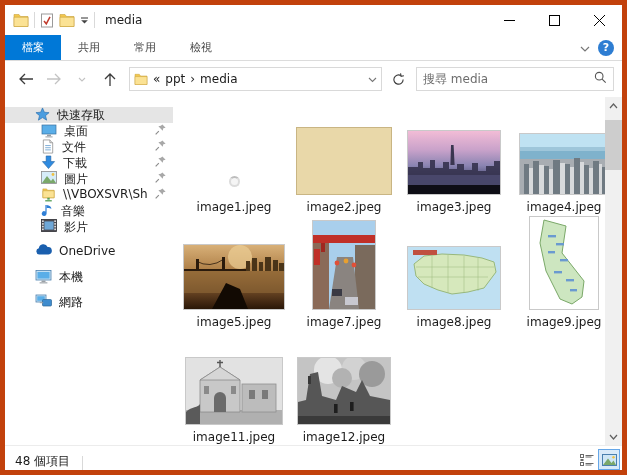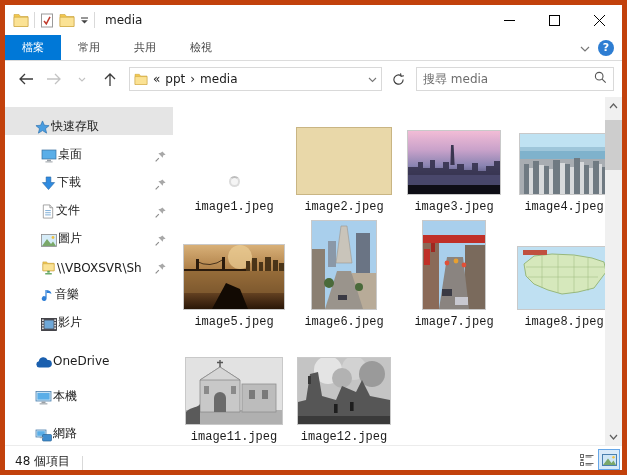--- a/index.html
+++ b/index.html
@@ -32,31 +32,31 @@
   .addr-seg { color:#1b1b1b; white-space:nowrap; }
   .addr-space { flex:1; }
   .refresh-btn { width:24px; height:24px; display:flex; align-items:center; justify-content:center; flex:none; }
   .search-box { width:198px; height:24px; border:1px solid #d9d9d9; display:flex; align-items:center; padding:0 6px; gap:4px; flex:none; margin-left:4px; background:#fff; }
   .search-box input { border:none; outline:none; flex:1; font-family:inherit; font-size:12px; color:#b91c1c; min-width:0; background:transparent; }
   .search-box input::placeholder { color:#6d6d6d; opacity:1; }
 
   
   .main { flex:1; display:flex; overflow:hidden; }
   .sidebar { width:168px; flex:none; padding-top:10px; overflow:hidden; }
-  .side-item { height:28px; display:flex; align-items:flex-end; gap:1px; padding-left:30px; padding-right:6px; white-space:nowrap; overflow:hidden; }
+  .side-item { height:16px; display:flex; align-items:flex-start; gap:7px; padding-left:30px; padding-right:6px; white-space:nowrap; overflow:hidden; }
   .side-item.child { padding-left:36px; }
   .side-item.selected { background:#e5e5e5; }
   .side-item .lbl { overflow:hidden; text-overflow:clip; flex:1; }
   .side-item .pin { flex:none; margin-left:auto; }
   .side-gap { height:9px; }
   .ico { flex:none; display:block; }
 
   
   .content { flex:1; padding:4px 0 0 6px; overflow:hidden; }
-  .grid { display:grid; grid-template-columns:repeat(4,110px); grid-auto-rows:115px;font-family:Liberation Mono, monospace; }
+  .grid { display:grid; grid-template-columns:repeat(4,110px); grid-auto-rows:115px; }
   .file-item { display:flex; flex-direction:column; align-items:center; justify-content:flex-end; padding-bottom:2px; }
   .file-name { margin-top:5px; font-size:12px; color:#1b1b1b; line-height:14px; }
   .thumb { border:1px solid #c9c9c9; position:relative; overflow:hidden; flex:none; }
   .thumb svg { display:block; }
   .spinner { width:11px; height:11px; border-radius:50%; border:2px solid #dcdcdc; border-top-color:#bdbdbd; background:#f5f5f5; margin-bottom:8px; }
   .t2 { width:96px; height:68px; background:#e9d8a9; border-color:#c9b583; }
 
   
   .scrollbar { width:17px; flex:none; background:#f0f0f0; display:flex; flex-direction:column; align-items:center; }
   .sb-btn { width:17px; height:17px; display:flex; align-items:center; justify-content:center; flex:none; }
@@ -120,22 +120,22 @@
       <span class="win-btn">
         <svg width="11" height="11" viewBox="0 0 11 11">
             <path d="M0 0l11 11M11 0L0 11" stroke="#000" stroke-width="1"></path>
           </svg>
       </span>
     </div>
   </div>
 
   <div class="tabs-row">
     <span class="tab active">檔案</span>
+    <span class="tab">共用</span>
     <span class="tab">常用</span>
-    <span class="tab">共用</span>
     <span class="tab">檢視</span>
     <span class="tabs-space"></span>
     <div class="ribbon-right">
       <span>
         <svg width="10" height="6" viewBox="0 0 10 6">
             <path d="M1 1l4 4 4-4" fill="none" stroke="#777" stroke-width="1.2"></path>
           </svg>
       </span>
       <span class="help-circle">?</span>
     </div>
@@ -210,36 +210,36 @@
             <rect x="6" y="11.6" width="4" height="1.6" fill="#9aa0a6"></rect>
             <rect x="4.4" y="13.4" width="7.2" height="1" fill="#9aa0a6"></rect>
           </svg>
         <span class="lbl">桌面</span>
         <svg class="pin" width="13" height="13" viewBox="0 0 14 14">
             <path d="M9 1.5l3.5 3.5-2.5.6-.6 2.7L4.7 3.6l2.7-.6z" fill="#a8a8a8"></path>
             <path d="M5.2 8.8L1.8 12.2" stroke="#8a8a8a" stroke-width="1.2"></path>
           </svg>
       </div>
       <div class="side-item child">
-        <svg class="ico" width="15" height="15" viewBox="0 0 16 16">
-            <path d="M5.5 1h5v6h4L8 14.5 1.5 7h4z" fill="#2f8be0" stroke="#1e5e9e" stroke-width=".6"></path>
-          </svg>
-        <span class="lbl">下載</span>
-        <svg class="pin" width="13" height="13" viewBox="0 0 14 14">
-            <path d="M9 1.5l3.5 3.5-2.5.6-.6 2.7L4.7 3.6l2.7-.6z" fill="#a8a8a8"></path>
-            <path d="M5.2 8.8L1.8 12.2" stroke="#8a8a8a" stroke-width="1.2"></path>
-          </svg>
-      </div>
-      <div class="side-item child">
         <svg class="ico" width="14" height="15" viewBox="0 0 14 16">
             <path d="M2 1h7l3 3v11H2z" fill="#fff" stroke="#8a8a8a" stroke-width=".8"></path>
             <path d="M9 1v3h3" fill="#e8e8e8" stroke="#8a8a8a" stroke-width=".8"></path>
             <path d="M4 7h6M4 9.3h6M4 11.6h6" stroke="#6aa0d0" stroke-width=".9"></path>
           </svg>
         <span class="lbl">文件</span>
+        <svg class="pin" width="13" height="13" viewBox="0 0 14 14">
+            <path d="M9 1.5l3.5 3.5-2.5.6-.6 2.7L4.7 3.6l2.7-.6z" fill="#a8a8a8"></path>
+            <path d="M5.2 8.8L1.8 12.2" stroke="#8a8a8a" stroke-width="1.2"></path>
+          </svg>
+      </div>
+      <div class="side-item child">
+        <svg class="ico" width="15" height="15" viewBox="0 0 16 16">
+            <path d="M5.5 1h5v6h4L8 14.5 1.5 7h4z" fill="#2f8be0" stroke="#1e5e9e" stroke-width=".6"></path>
+          </svg>
+        <span class="lbl">下載</span>
         <svg class="pin" width="13" height="13" viewBox="0 0 14 14">
             <path d="M9 1.5l3.5 3.5-2.5.6-.6 2.7L4.7 3.6l2.7-.6z" fill="#a8a8a8"></path>
             <path d="M5.2 8.8L1.8 12.2" stroke="#8a8a8a" stroke-width="1.2"></path>
           </svg>
       </div>
       <div class="side-item child">
         <svg class="ico" width="16" height="13" viewBox="0 0 16 13">
             <rect x="0.5" y="0.5" width="15" height="12" fill="#d6ecf8" stroke="#8a8a8a" stroke-width=".8"></rect>
             <path d="M1 12L6 5l4 5 2-2.5 3 4.5z" fill="#7aa86a"></path>
             <circle cx="12" cy="3.5" r="1.4" fill="#f0c040"></circle>
@@ -407,37 +407,20 @@
                   <rect x="89" y="15" width="5" height="11"></rect>
                   <rect x="95" y="18" width="5" height="8"></rect>
                 </g>
                 <rect y="26" width="100" height="22" fill="#8a6434" opacity=".7"></rect>
                 <path d="M28 64L42 38l14 6 8 20z" fill="#120a03"></path>
               </svg>
           </div>
           <span class="file-name">image5.jpeg</span>
         </div>
 
-        <div class="file-item">
-          <div class="thumb">
-            <svg width="64" height="88" viewBox="0 0 64 88">
-                <rect width="64" height="88" fill="#a9cfec"></rect>
-                <rect x="16" y="20" width="8" height="26" fill="#8a98a8"></rect>
-                <polygon points="29,5 35,5 40,42 24,42" fill="#c9c4ba" stroke="#9a968e" stroke-width=".6"></polygon>
-                <rect x="44" y="12" width="14" height="46" fill="#6a7484"></rect>
-                <rect x="0" y="28" width="13" height="60" fill="#8a7f72"></rect>
-                <rect x="40" y="52" width="24" height="36" fill="#b8ab98"></rect>
-                <polygon points="13,88 25,50 39,50 51,88" fill="#9a948c"></polygon>
-                <circle cx="17" cy="62" r="5" fill="#4a6a3a"></circle>
-                <circle cx="47" cy="66" r="4" fill="#4a6a3a"></circle>
-                <rect x="26" y="74" width="9" height="5" fill="#3a3a44"></rect>
-              </svg>
-          </div>
-          <span class="file-name">image6.jpeg</span>
-        </div>
 
         <div class="file-item">
           <div class="thumb">
             <svg width="62" height="88" viewBox="0 0 62 88">
                 <rect width="62" height="88" fill="#a9cfec"></rect>
                 <rect x="0" y="20" width="16" height="68" fill="#8a6a58"></rect>
                 <rect x="42" y="24" width="20" height="64" fill="#7a6a5c"></rect>
                 <polygon points="16,88 24,36 40,36 46,88" fill="#8a8480"></polygon>
                 <rect x="0" y="14" width="62" height="8" fill="#c03028"></rect>
                 <rect x="8" y="22" width="4" height="9" fill="#a02820"></rect>
@@ -460,20 +443,38 @@
                 <rect x="5" y="3" width="24" height="5" fill="#c05040"></rect>
                 <g stroke="#9ab87c" stroke-width=".5">
                   <path d="M24 9v32M40 8v38M56 9v37M70 11v33"></path>
                   <path d="M8 20h78M10 30h70"></path>
                 </g>
               </svg>
           </div>
           <span class="file-name">image8.jpeg</span>
         </div>
 
+        <div class="file-item">
+          <div class="thumb" style="background:#fff">
+            <svg width="68" height="92" viewBox="0 0 68 92">
+                <rect width="68" height="92" fill="#fff"></rect>
+                <polygon points="14,3 36,9 32,36 54,64 52,80 42,87 30,82 16,54 10,26" fill="#cde6c0" stroke="#7aa868" stroke-width="1"></polygon>
+                <g fill="#6a9ad0">
+                  <rect x="18" y="18" width="8" height="2.4"></rect>
+                  <rect x="26" y="26" width="8" height="2.4"></rect>
+                  <rect x="18" y="34" width="7" height="2.4"></rect>
+                  <rect x="30" y="42" width="8" height="2.4"></rect>
+                  <rect x="24" y="54" width="8" height="2.4"></rect>
+                  <rect x="36" y="62" width="8" height="2.4"></rect>
+                  <rect x="40" y="72" width="7" height="2.4"></rect>
+                </g>
+              </svg>
+          </div>
+          <span class="file-name">image9.jpeg</span>
+        </div>
 
 
         <div class="file-item">
           <div class="thumb">
             <svg width="96" height="66" viewBox="0 0 96 66">
                 <rect width="96" height="66" fill="#e2e2e2"></rect>
                 <rect y="52" width="96" height="14" fill="#b0b0b0"></rect>
                 <rect x="56" y="26" width="34" height="28" fill="#bcbcbc" stroke="#909090" stroke-width=".8"></rect>
                 <rect x="63" y="32" width="6" height="9" fill="#7a7a7a"></rect>
                 <rect x="76" y="32" width="6" height="9" fill="#7a7a7a"></rect>

